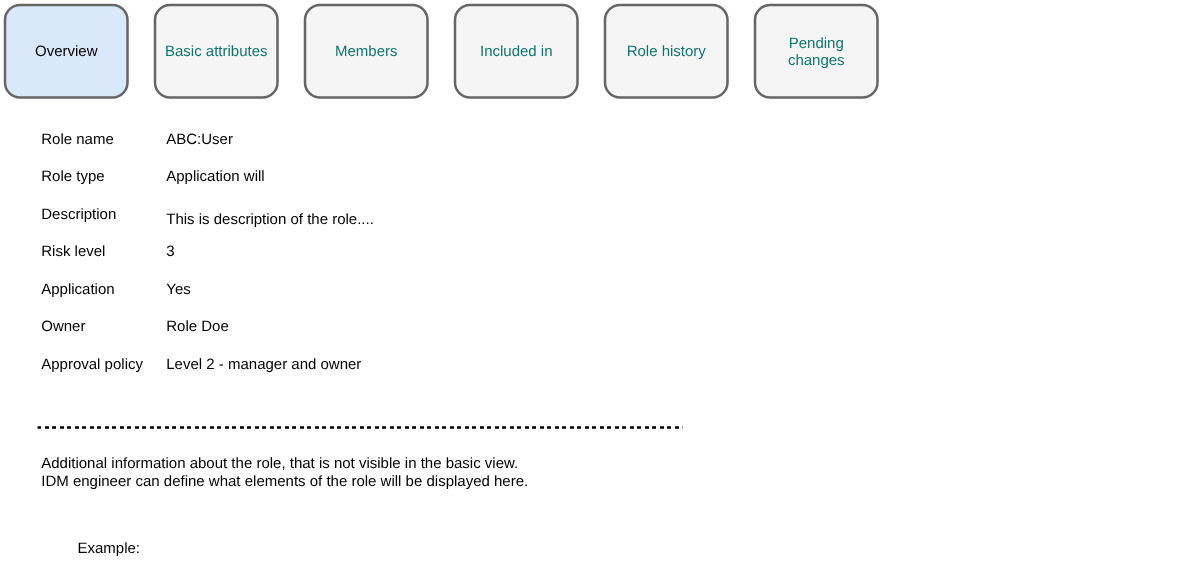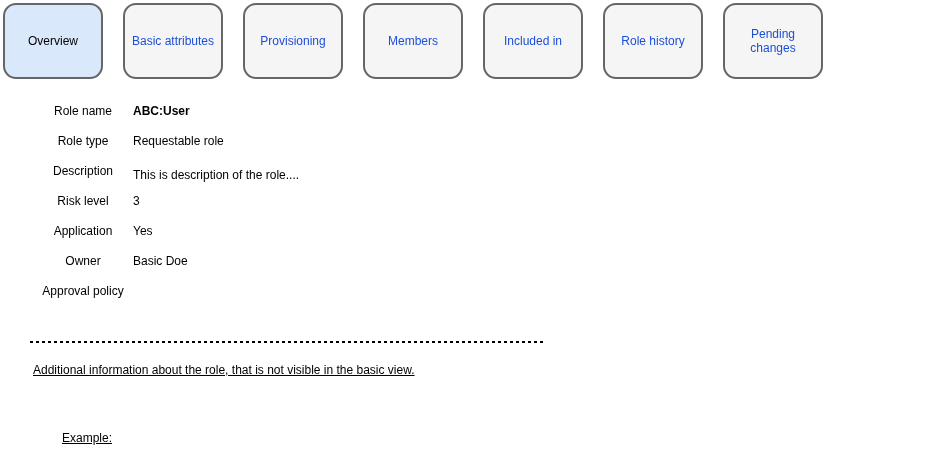--- a/index.html
+++ b/index.html
@@ -16,103 +16,104 @@
     position:absolute; left:3px; top:3px;
     display:flex; gap:20px;
   }
   .tab {
     width:100px; height:76px; flex:none;
     background:var(--tab-fill,#f5f5f5);
     border:2px solid var(--tab-border,#666666);
     border-radius:13px;
     display:flex; align-items:center; justify-content:center;
     text-align:center; padding:4px;
-    font-size:12px; color:#1d4ed8;
+    font-size:12px; color:#0f766e;
     cursor:pointer;
   }
   .tab.active {
     background:var(--active-fill,#dae8fc);
     color:#000;
   }
 
   
   .details {
     position:absolute; left:33px; top:96px;
     font-size:12px;
   }
-  .drow { height:30px; display:flex; align-items:center;text-align:center; }
+  .drow { height:30px; display:flex; align-items:center; }
   .dlabel { width:100px; flex:none; }
   .drow.desc .dvalue { position:relative; top:4px; }
-  .bold { font-weight:bold; }
+  .bold { font-weight:normal; }
 
   
   .divider {
     position:absolute; left:30px; top:341px;
     width:516px; height:2px;
     background:repeating-linear-gradient(90deg,#000 0 3px,transparent 3px 6px);
   }
 
   
   .note {
     position:absolute; left:33px; top:363px;
-    font-size:12px; line-height:15px;text-decoration:underline;
+    font-size:12px; line-height:15px;
   }
   .example {
     position:absolute; left:59px; top:401px;
     font-size:12px; line-height:15px;
     white-space:pre-wrap;
   }
-  .example .first { padding-left:3px;text-decoration:underline; }
+  .example .first { padding-left:3px; }
 </style>
 </head>
 <body>
 
 <div class="tabbar">
   <div class="tab active">Overview</div>
   <div class="tab">Basic attributes</div>
-  <div class="tab">Provisioning</div>
   <div class="tab">Members</div>
   <div class="tab">Included in</div>
   <div class="tab">Role history</div>
   <div class="tab">Pending changes</div>
 </div>
 
 <div class="details">
   <div class="drow">
     <span class="dlabel">Role name</span>
     <span class="dvalue bold">ABC:User</span>
   </div>
   <div class="drow">
     <span class="dlabel">Role type</span>
-    <span class="dvalue">Requestable role</span>
+    <span class="dvalue">Application will</span>
   </div>
   <div class="drow desc">
     <span class="dlabel">Description</span>
     <span class="dvalue">This is description of the role....</span>
   </div>
   <div class="drow">
     <span class="dlabel">Risk level</span>
     <span class="dvalue">3</span>
   </div>
   <div class="drow">
     <span class="dlabel">Application</span>
     <span class="dvalue">Yes</span>
   </div>
   <div class="drow">
     <span class="dlabel">Owner</span>
-    <span class="dvalue">Basic Doe</span>
+    <span class="dvalue">Role Doe</span>
   </div>
   <div class="drow">
     <span class="dlabel">Approval policy</span>
+    <span class="dvalue">Level 2 - manager and owner</span>
   </div>
 </div>
 
 <div class="divider"></div>
 
 <div class="note">
   <div>Additional information about the role, that is not visible in the basic view.</div>
+  <div>IDM engineer can define what elements of the role will be displayed here.</div>
 </div>
 
 <div class="example">
   <div class="first">Example:</div>
   
   
 </div>
 
 </body></html>

